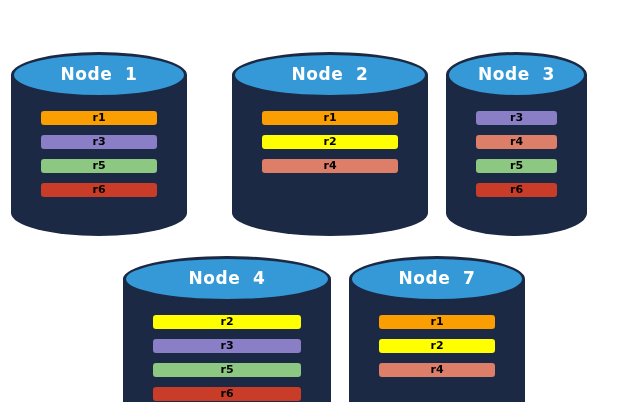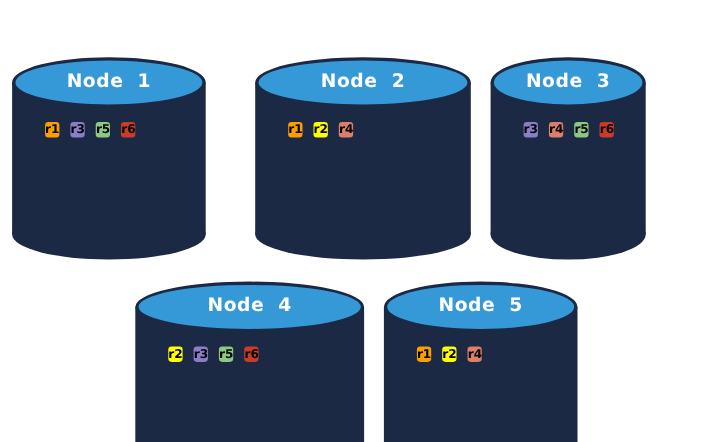--- a/index.html
+++ b/index.html
@@ -50,21 +50,21 @@
     font-weight: bold;
     white-space: pre;
     letter-spacing: 0.5px;
     padding-bottom: 2px;
   }
   .bars {
     position: absolute;
     left: 30px; right: 30px;
     top: 59px;
     display: flex;
-    flex-direction: row;
+    flex-direction: column;
     gap: 10px;
     z-index: 3;
   }
   .bar {
     height: 14px;
     border-radius: 3px;
     display: flex;
     align-items: center;
     justify-content: center;
     font-size: 11px;
@@ -130,21 +130,21 @@
       <div class="bar" style="background: rgb(138, 126, 198);">r3</div>
       <div class="bar" style="background: rgb(140, 200, 130);">r5</div>
       <div class="bar" style="background: rgb(201, 61, 40);">r6</div>
     </div>
   </div>
 
   <div class="node" style="left:349px; top:212px; width:176px; height:178px;">
     <div class="cyl-body"></div>
     <div class="cyl-bottom"></div>
     <div class="cyl-top">
-      <span class="node-title">Node  5</span>
+      <span class="node-title">Node  7</span>
     </div>
     <div class="bars">
       <div class="bar" style="background: rgb(251, 158, 1);">r1</div>
       <div class="bar" style="background: rgb(255, 255, 0);">r2</div>
       <div class="bar" style="background: rgb(221, 127, 104);">r4</div>
     </div>
   </div>
 
 </div>
 

